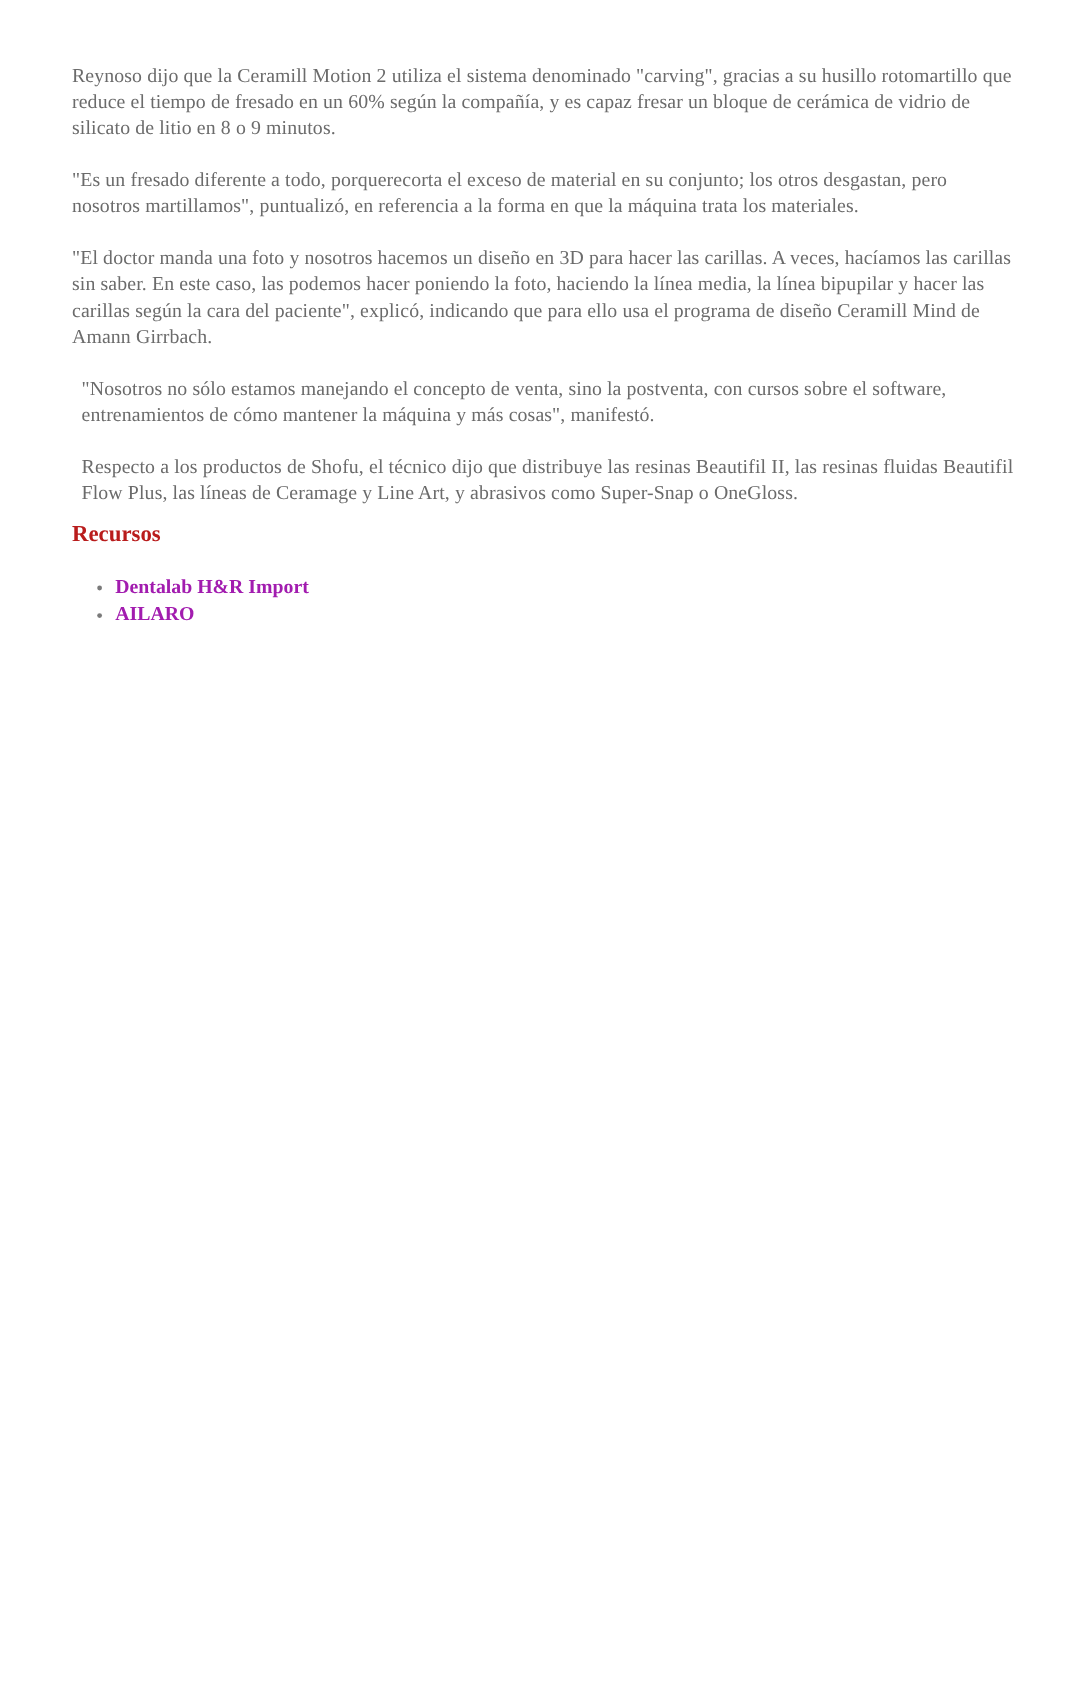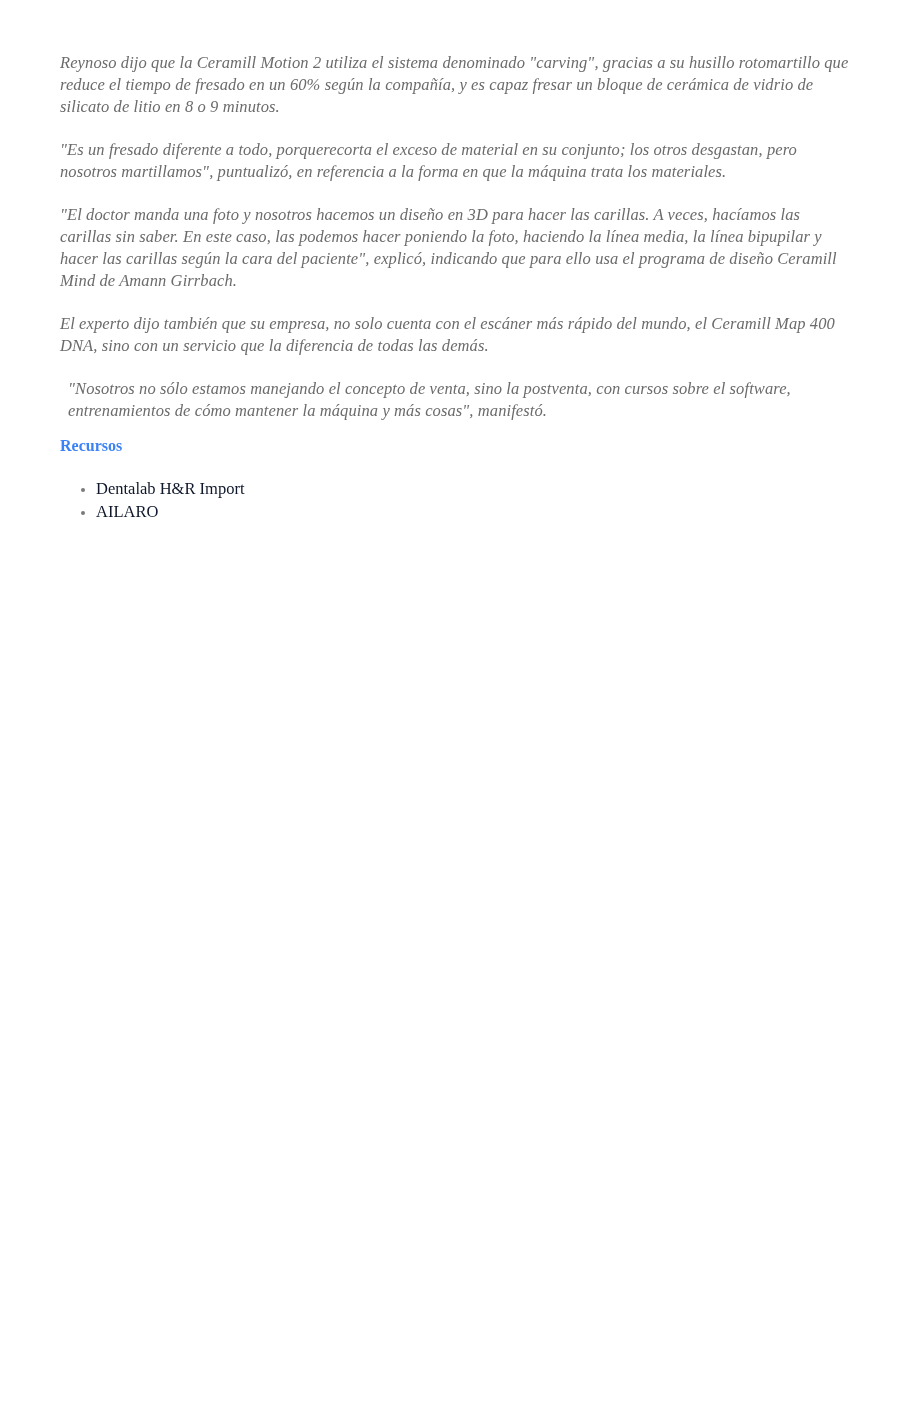--- a/index.html
+++ b/index.html
@@ -17,61 +17,60 @@
     font-size: 16.5px;
     line-height: 22px;
     color: #6b6b6b;
   }
   .article {
     max-width: 790px;
   }
   .article p {
     margin: 0 0 21px 0;
     letter-spacing: 0.1px;
-    font-style: italic;
   }
   .article p.indent {
     margin-left: 8px;
   }
   .resources-heading {
-    font-size: 16px;
+    font-size: 19px;
     font-weight: bold;
-    color: #3b82f6;
+    color: #b91c1c;
     margin: -8px 0 20px 0;
   }
   .resources-list {
     margin: 0;
     padding: 0 0 0 36px;
     list-style: disc;
   }
   .resources-list li {
     line-height: 23px;
     color: #7a7a7a;
   }
   .resources-list li::marker {
     color: #7a7a7a;
     font-size: 13px;
   }
   .resources-list a {
-    color: #0f172a;
-    font-weight: normal;
+    color: #a21caf;
+    font-weight: bold;
     text-decoration: none;
     cursor: pointer;
   }
 </style>
 </head>
 <body>
 
 <div class="page">
   <main class="article">
     <p>Reynoso dijo que la Ceramill Motion 2 utiliza el sistema denominado "carving", gracias a su husillo rotomartillo que reduce el tiempo de fresado en un 60% según la compañía, y es capaz fresar un bloque de cerámica de vidrio de silicato de litio en 8 o 9 minutos.</p>
     <p>"Es un fresado diferente a todo, porquerecorta el exceso de material en su conjunto; los otros desgastan, pero nosotros martillamos", puntualizó, en referencia a la forma en que la máquina trata los materiales.</p>
     <p>"El doctor manda una foto y nosotros hacemos un diseño en 3D para hacer las carillas. A veces, hacíamos las carillas sin saber. En este caso, las podemos hacer poniendo la foto, haciendo la línea media, la línea bipupilar y hacer las carillas según la cara del paciente", explicó, indicando que para ello usa el programa de diseño Ceramill Mind de Amann Girrbach.</p>
-    <p>El experto dijo también que su empresa, no solo cuenta con el escáner más rápido del mundo, el Ceramill Map 400 DNA, sino con un servicio que la diferencia de todas las demás.</p>
     <p class="indent">"Nosotros no sólo estamos manejando el concepto de venta, sino la postventa, con cursos sobre el software, entrenamientos de cómo mantener la máquina y más cosas", manifestó.</p>
+    <p class="indent">Respecto a los productos de Shofu, el técnico dijo que distribuye las resinas Beautifil II, las resinas fluidas Beautifil Flow Plus, las líneas de Ceramage y Line Art, y abrasivos como Super-Snap o OneGloss.</p>
 
     <h4 class="resources-heading">Recursos</h4>
 
     <ul class="resources-list">
       <li>
         <a href="#">Dentalab H&amp;R Import</a>
       </li>
       <li>
         <a href="#">AILARO</a>
       </li>

